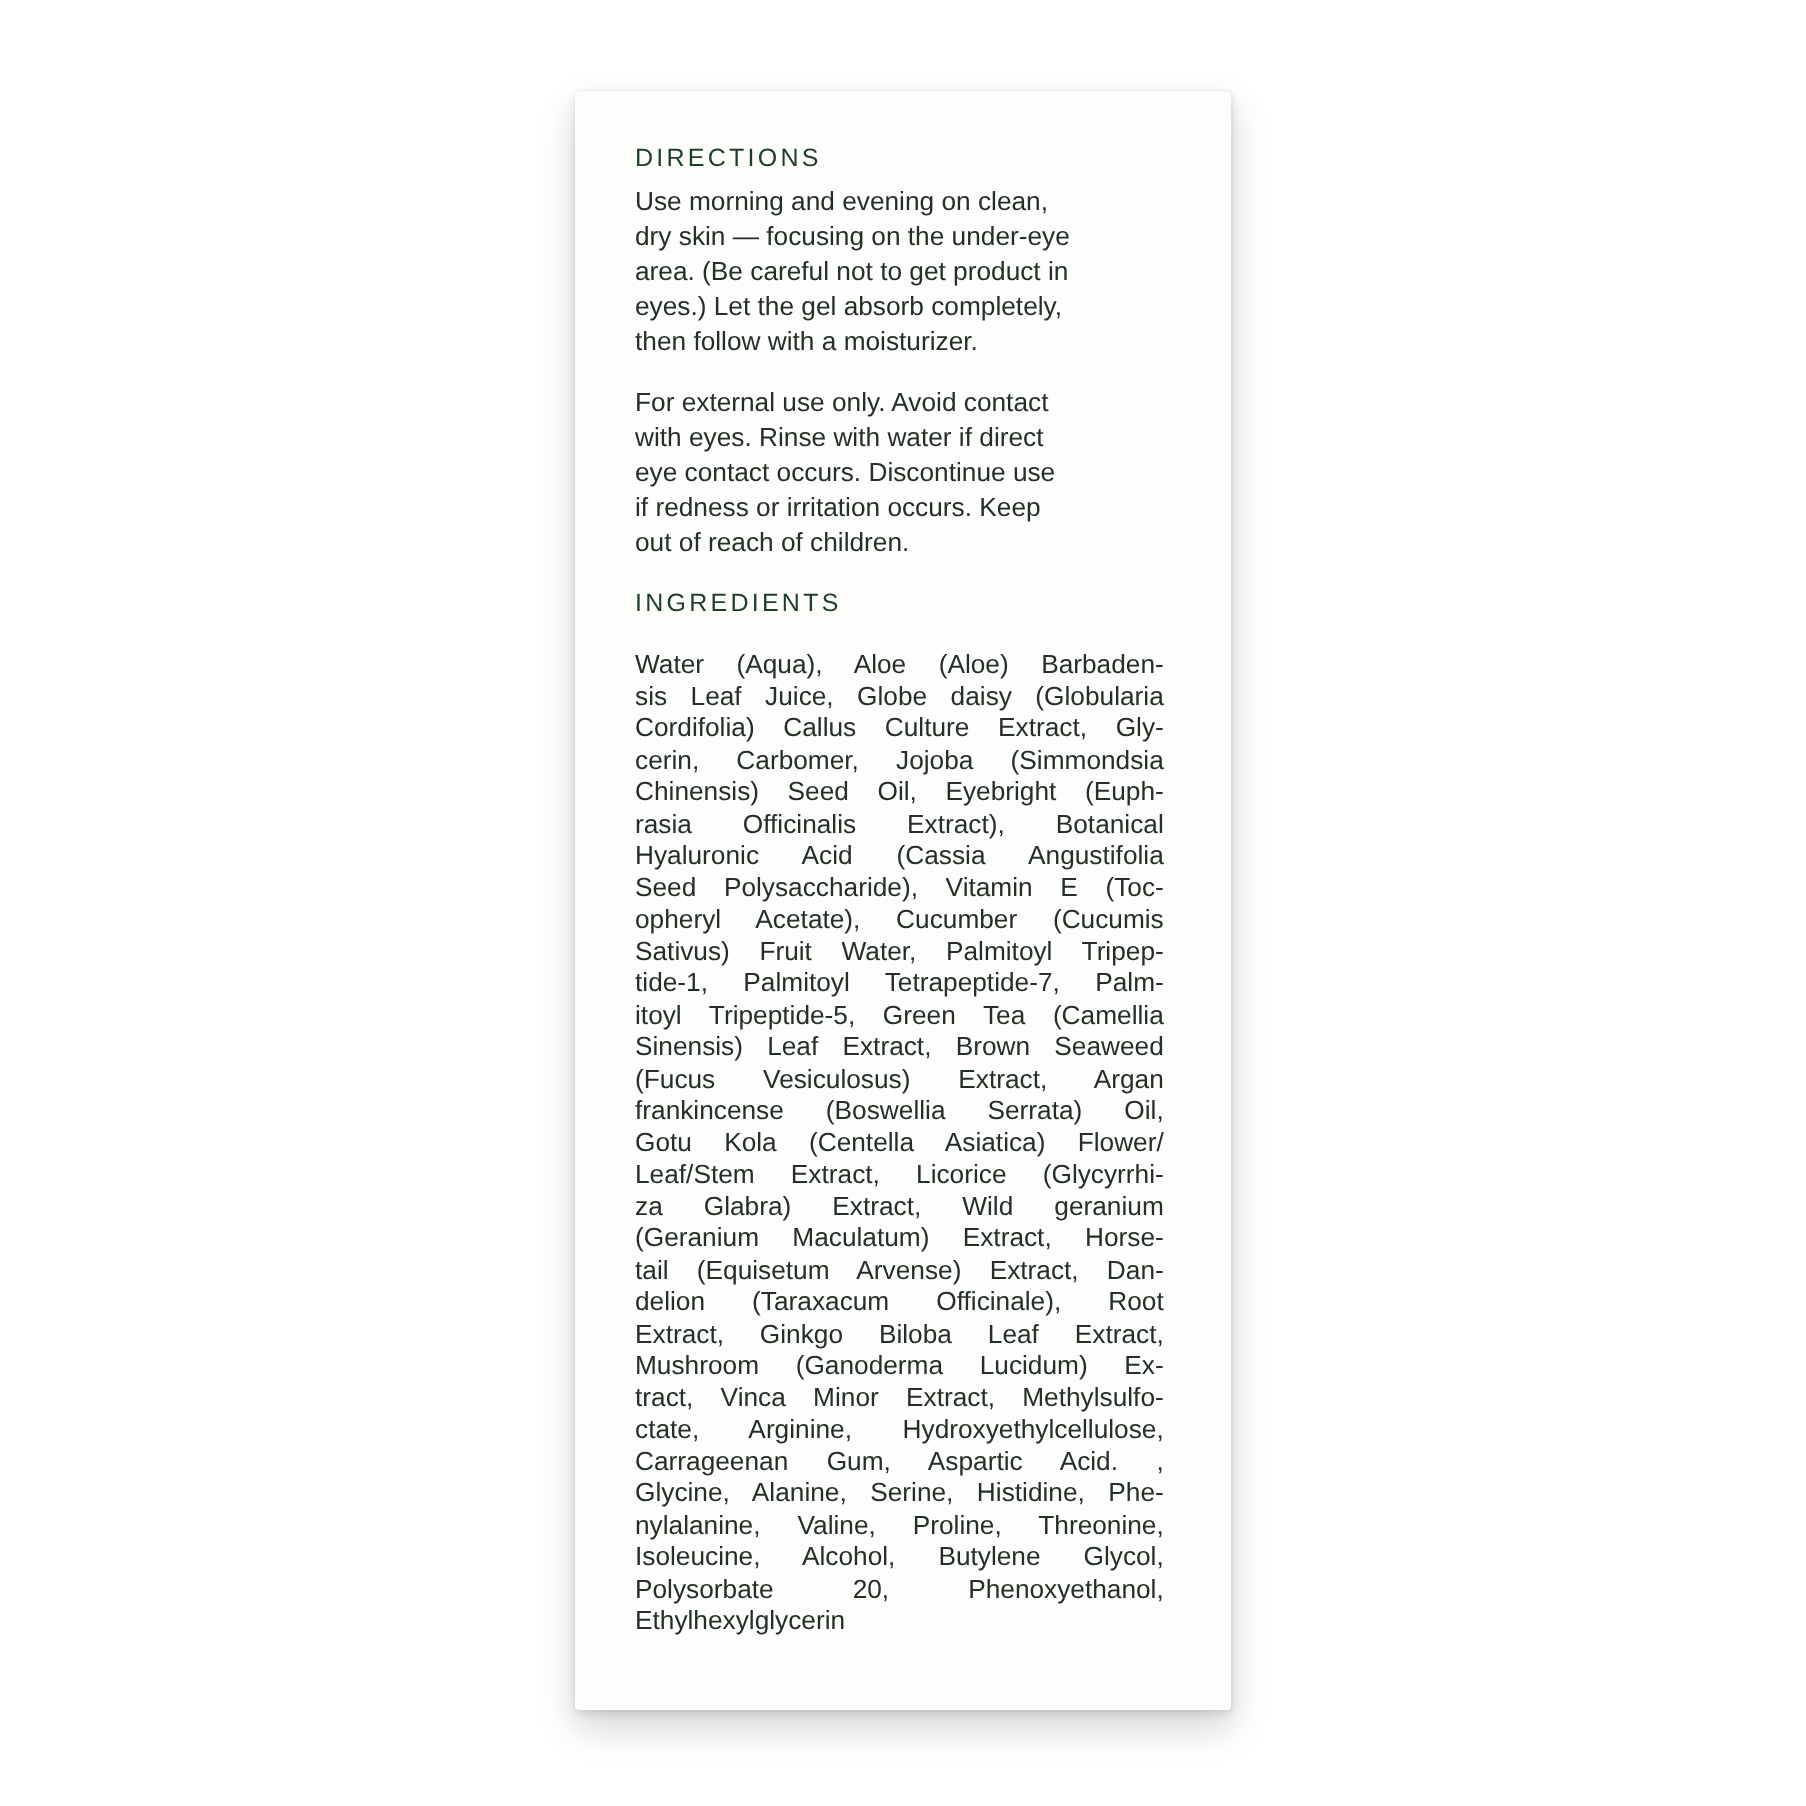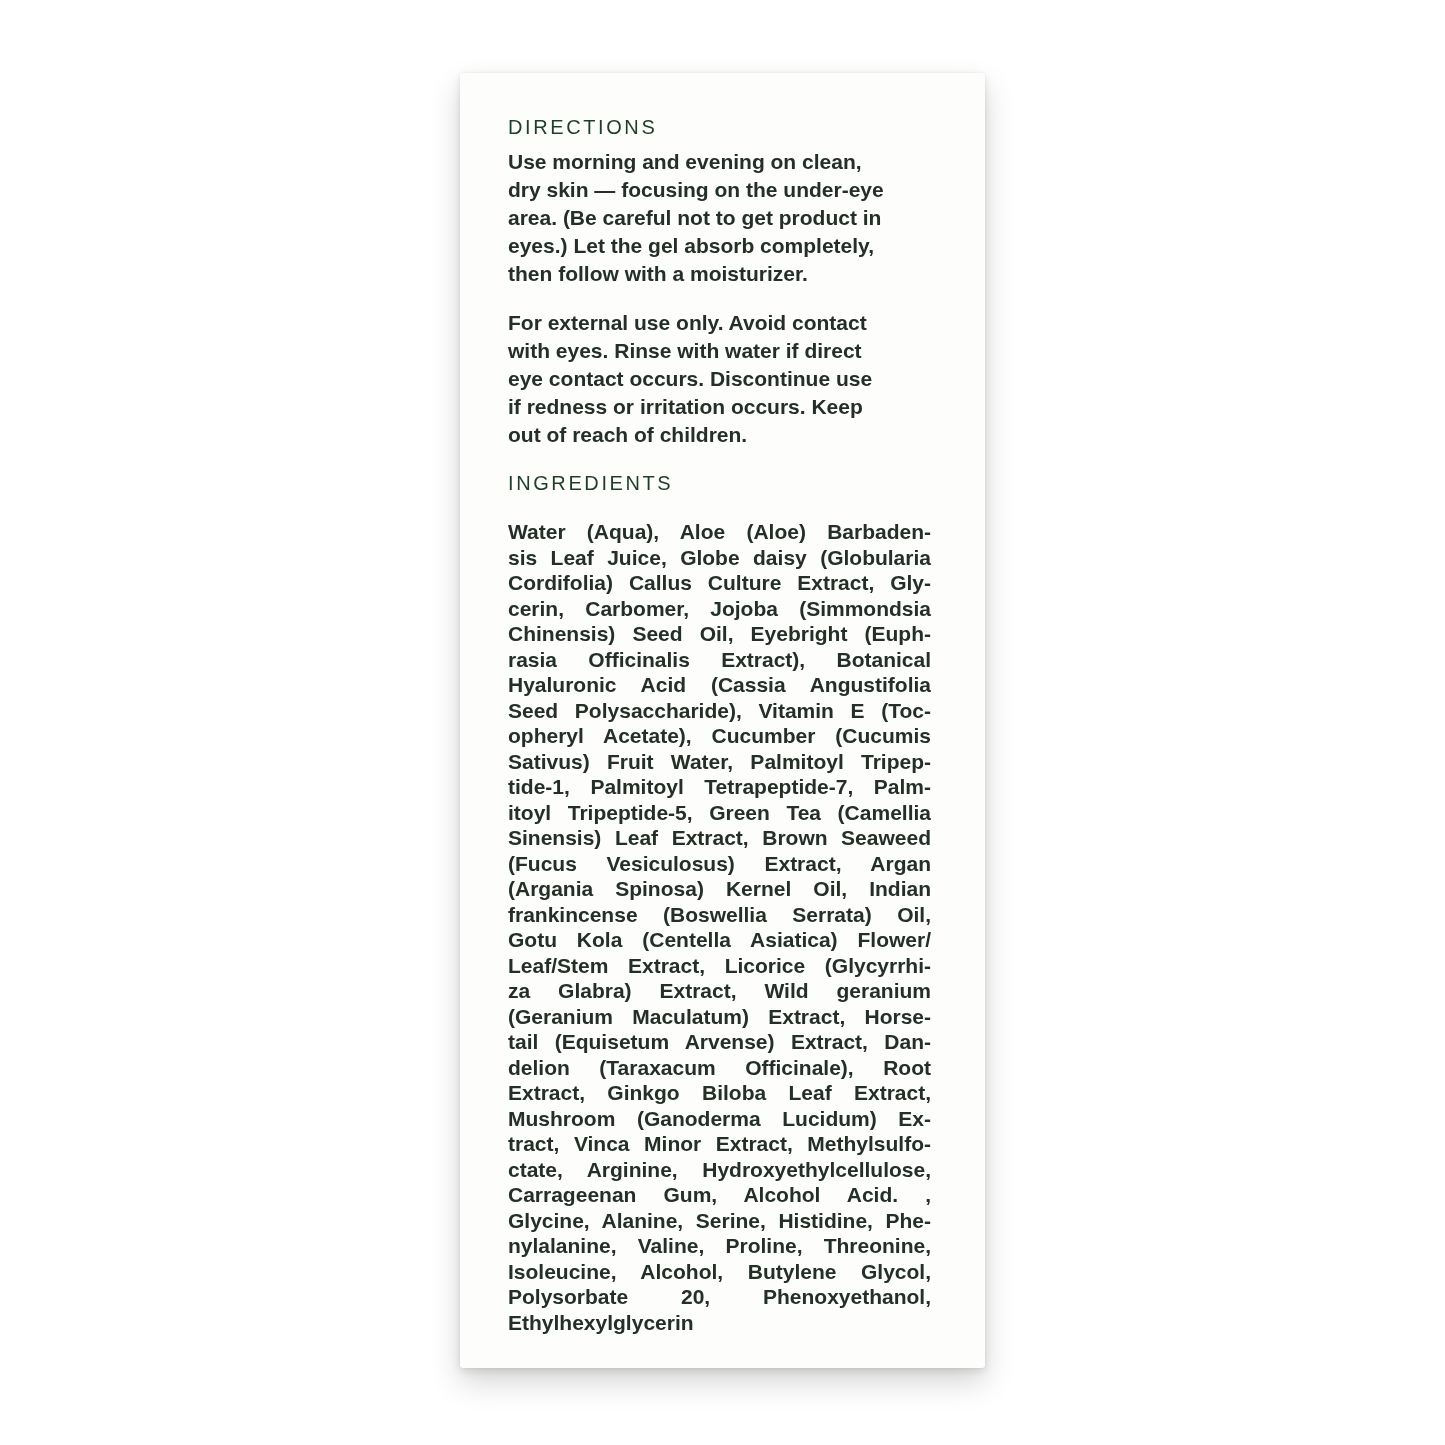--- a/index.html
+++ b/index.html
@@ -56,21 +56,20 @@
   .para-warning .tline {
     line-height: 28px;
     text-align: left;
   }
   .para-warning { margin-bottom: 22px; }
   .para-ingredients { margin-bottom: 0; }
   .para-ingredients .tline { line-height: 25.5px; }
   .tline {
     white-space: normal;
     color: var(--body-text-color);
-    font-weight: bold;
   }
   .jline {
     text-align: justify;
     text-align-last: justify;
   }
 </style>
 </head>
 <body>
 
 <div class="page">
@@ -104,33 +103,32 @@
         <div class="tline jline">Chinensis) Seed Oil, Eyebright (Euph-</div>
         <div class="tline jline">rasia Officinalis Extract), Botanical</div>
         <div class="tline jline">Hyaluronic Acid (Cassia Angustifolia</div>
         <div class="tline jline">Seed Polysaccharide), Vitamin E (Toc-</div>
         <div class="tline jline">opheryl Acetate), Cucumber (Cucumis</div>
         <div class="tline jline">Sativus) Fruit Water, Palmitoyl Tripep-</div>
         <div class="tline jline">tide-1, Palmitoyl Tetrapeptide-7, Palm-</div>
         <div class="tline jline">itoyl Tripeptide-5, Green Tea (Camellia</div>
         <div class="tline jline">Sinensis) Leaf Extract, Brown Seaweed</div>
         <div class="tline jline">(Fucus Vesiculosus) Extract, Argan</div>
-        <div class="tline jline">(Argania Spinosa) Kernel Oil, Indian</div>
         <div class="tline jline">frankincense (Boswellia Serrata) Oil,</div>
         <div class="tline jline">Gotu Kola (Centella Asiatica) Flower/</div>
         <div class="tline jline">Leaf/Stem Extract, Licorice (Glycyrrhi-</div>
         <div class="tline jline">za Glabra) Extract, Wild geranium</div>
         <div class="tline jline">(Geranium Maculatum) Extract, Horse-</div>
         <div class="tline jline">tail (Equisetum Arvense) Extract, Dan-</div>
         <div class="tline jline">delion (Taraxacum Officinale), Root</div>
         <div class="tline jline">Extract, Ginkgo Biloba Leaf Extract,</div>
         <div class="tline jline">Mushroom (Ganoderma Lucidum) Ex-</div>
         <div class="tline jline">tract, Vinca Minor Extract, Methylsulfo-</div>
         <div class="tline jline">ctate, Arginine, Hydroxyethylcellulose,</div>
-        <div class="tline jline">Carrageenan Gum, Alcohol Acid. ,</div>
+        <div class="tline jline">Carrageenan Gum, Aspartic Acid. ,</div>
         <div class="tline jline">Glycine, Alanine, Serine, Histidine, Phe-</div>
         <div class="tline jline">nylalanine, Valine, Proline, Threonine,</div>
         <div class="tline jline">Isoleucine, Alcohol, Butylene Glycol,</div>
         <div class="tline jline">Polysorbate 20, Phenoxyethanol,</div>
         <div class="tline">Ethylhexylglycerin</div>
       </div>
 
   </div>
 </div>
 

